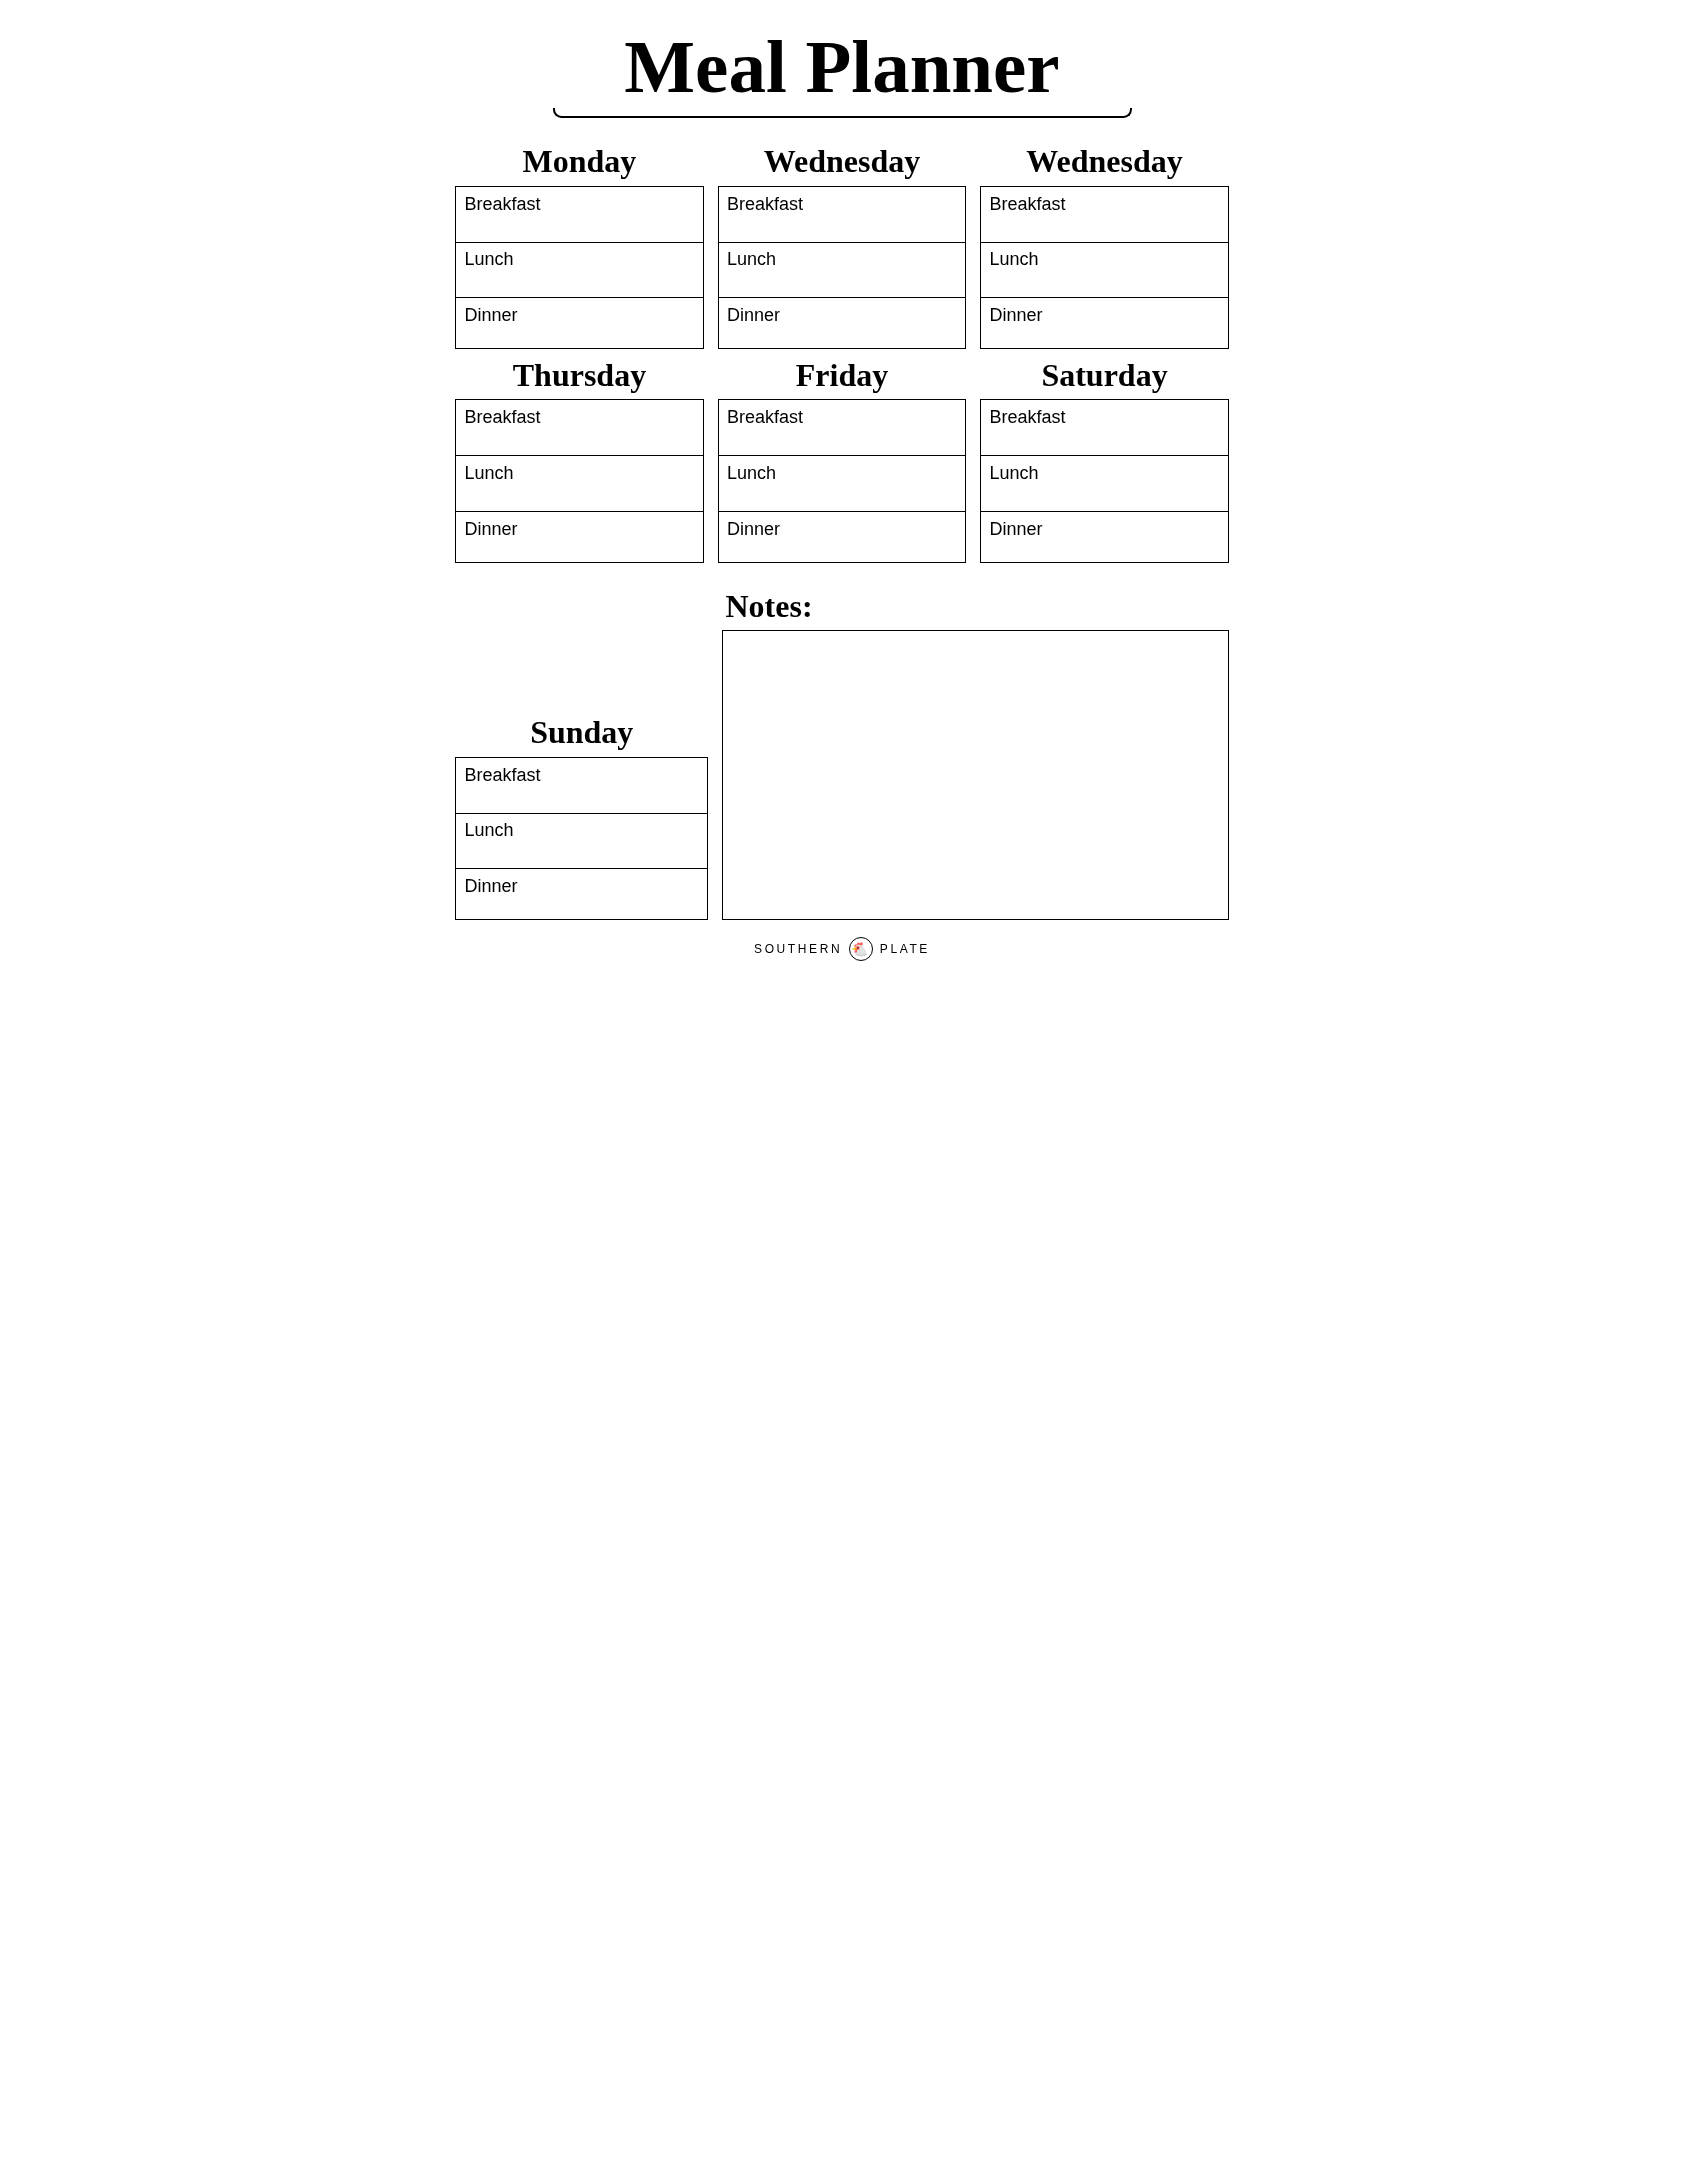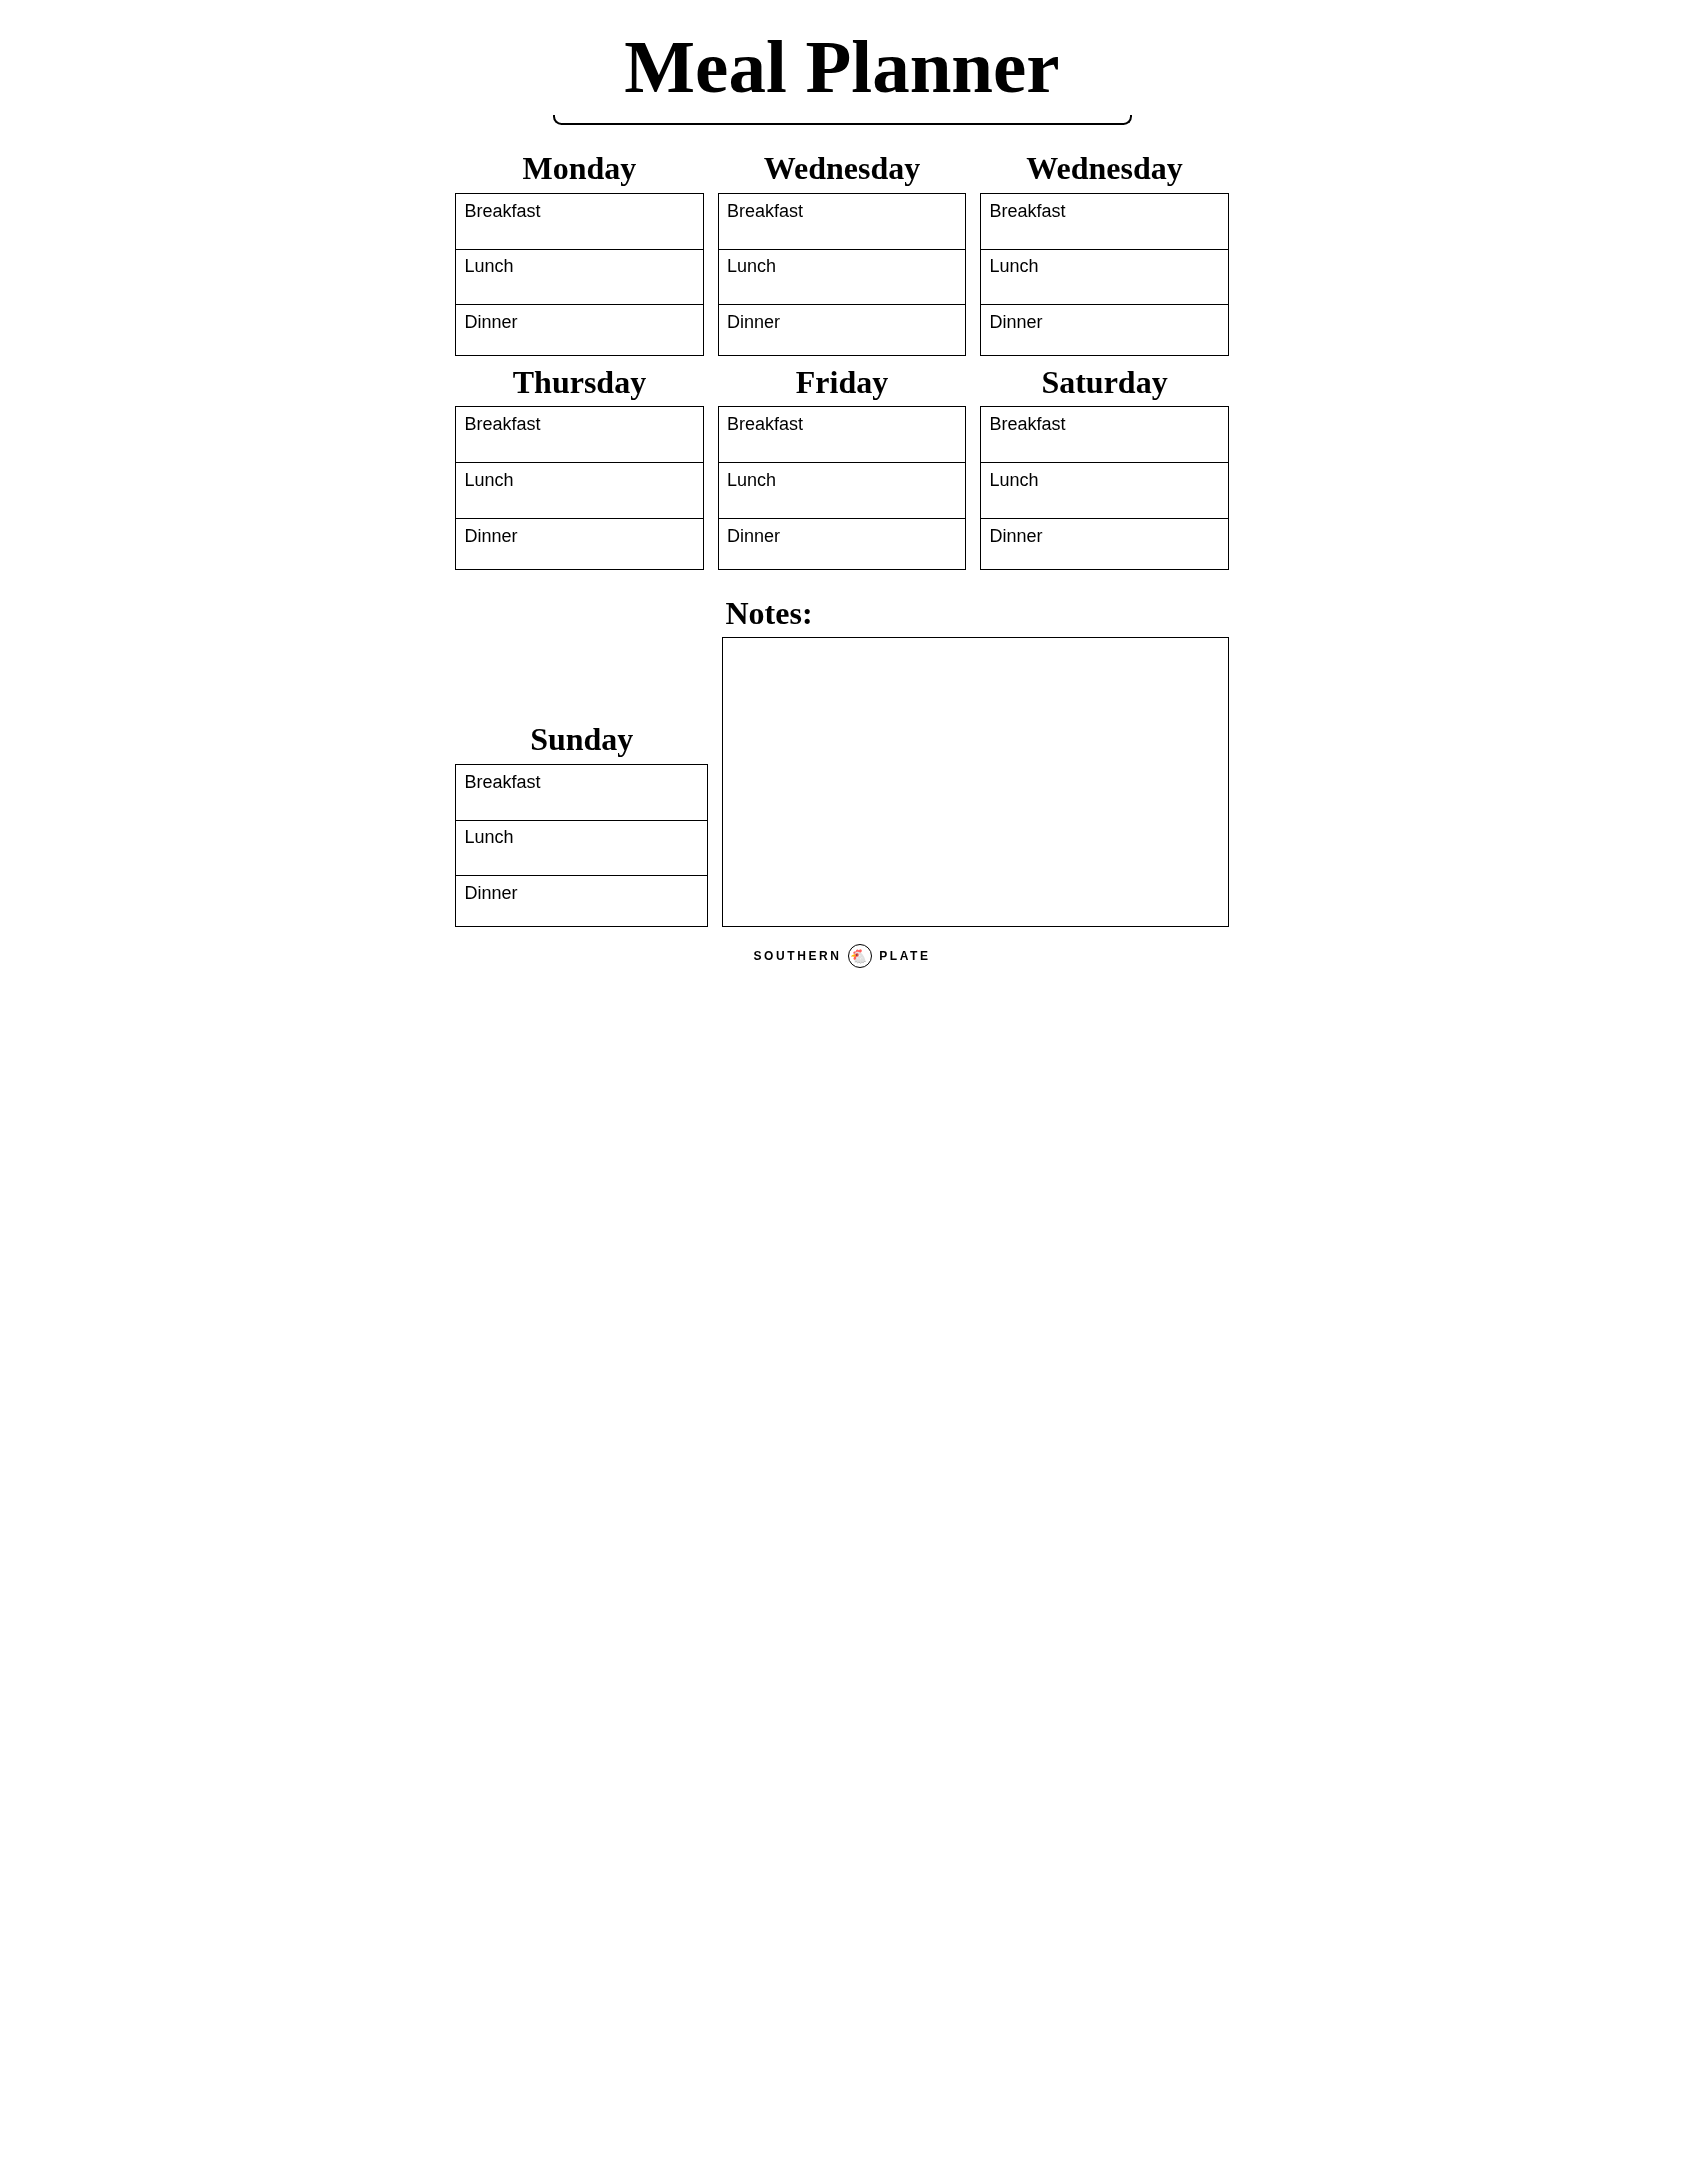--- a/index.html
+++ b/index.html
@@ -12,21 +12,21 @@
       margin: 0 auto;
       padding: 25.6px 34px 17px 34px;
       color: #000;
     }
 
     .page-title {
       text-align: center;
       font-family: 'Brush Script MT', cursive;
       font-size: 75px;
       font-weight: bold;
-      margin-bottom: 7px;
+      margin-bottom: 0;
       line-height: 1.1;
     }
 
     .title-underline {
       display: block;
       width: 579px;
       margin: 0 auto 24px auto;
       border-bottom: 2.6px solid #000;
       border-left: 2.6px solid #000;
       border-right: 2.6px solid #000;
@@ -98,21 +98,21 @@
       border: 1.7px solid #000;
       flex: 1;
       min-height: 290px;
     }
 
     .footer {
       text-align: center;
       margin-top: 17px;
       font-size: 12px;
       letter-spacing: 2.6px;
-      font-weight: bold;
+      font-weight: normal;
       display: flex;
       align-items: center;
       justify-content: center;
       gap: 6.8px;
     }
 
     .footer-logo {
       width: 24px;
       height: 24px;
       border-radius: 50%;

